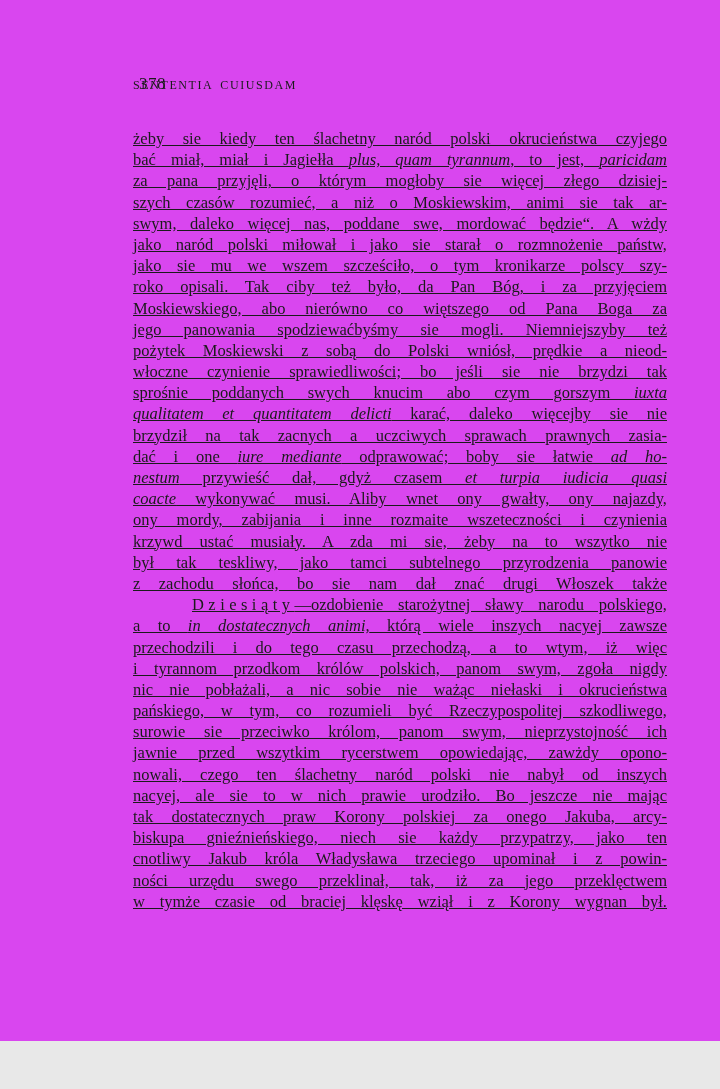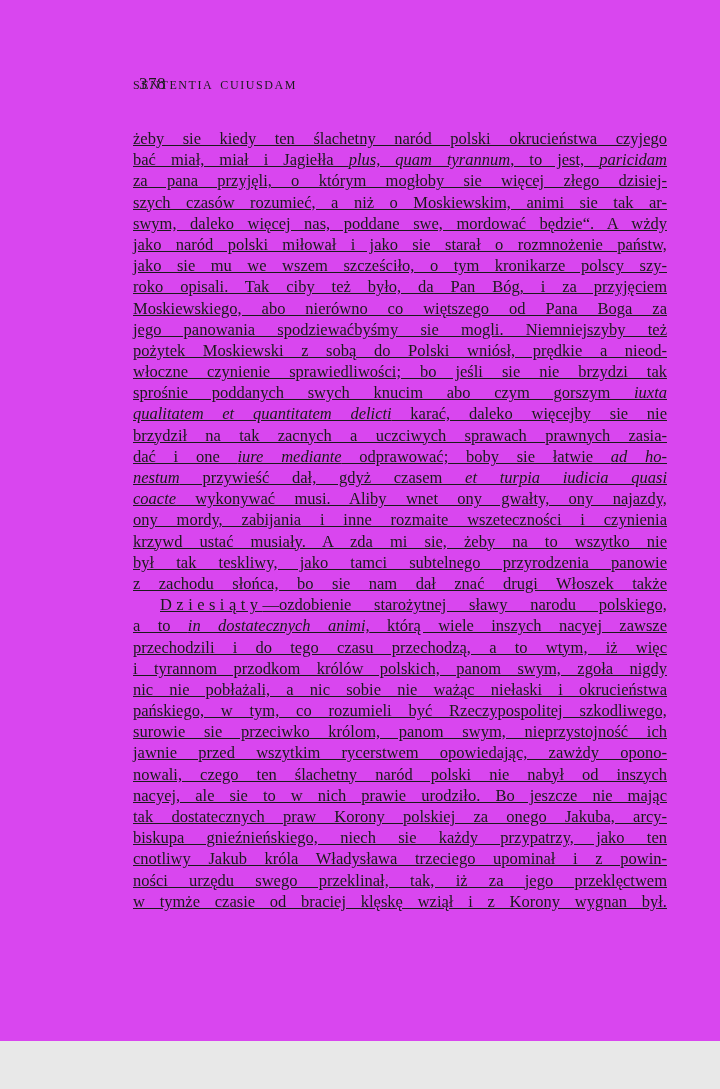--- a/index.html
+++ b/index.html
@@ -67,20 +67,21 @@
     text-align-last: left;
   }
   .line.indent {
     padding-left: 27px;
   }
   .it {
     font-style: italic;
   }
   .lsp {
     letter-spacing: 0.27em;
+    margin-left: 32px;
   }
 </style>
 </head>
 <body>
 
 <div class="page">
   <div class="column">
     <div class="running-head">
       <span class="page-number">378</span>
       <span class="running-title">SENTENTIA CUIUSDAM</span>

